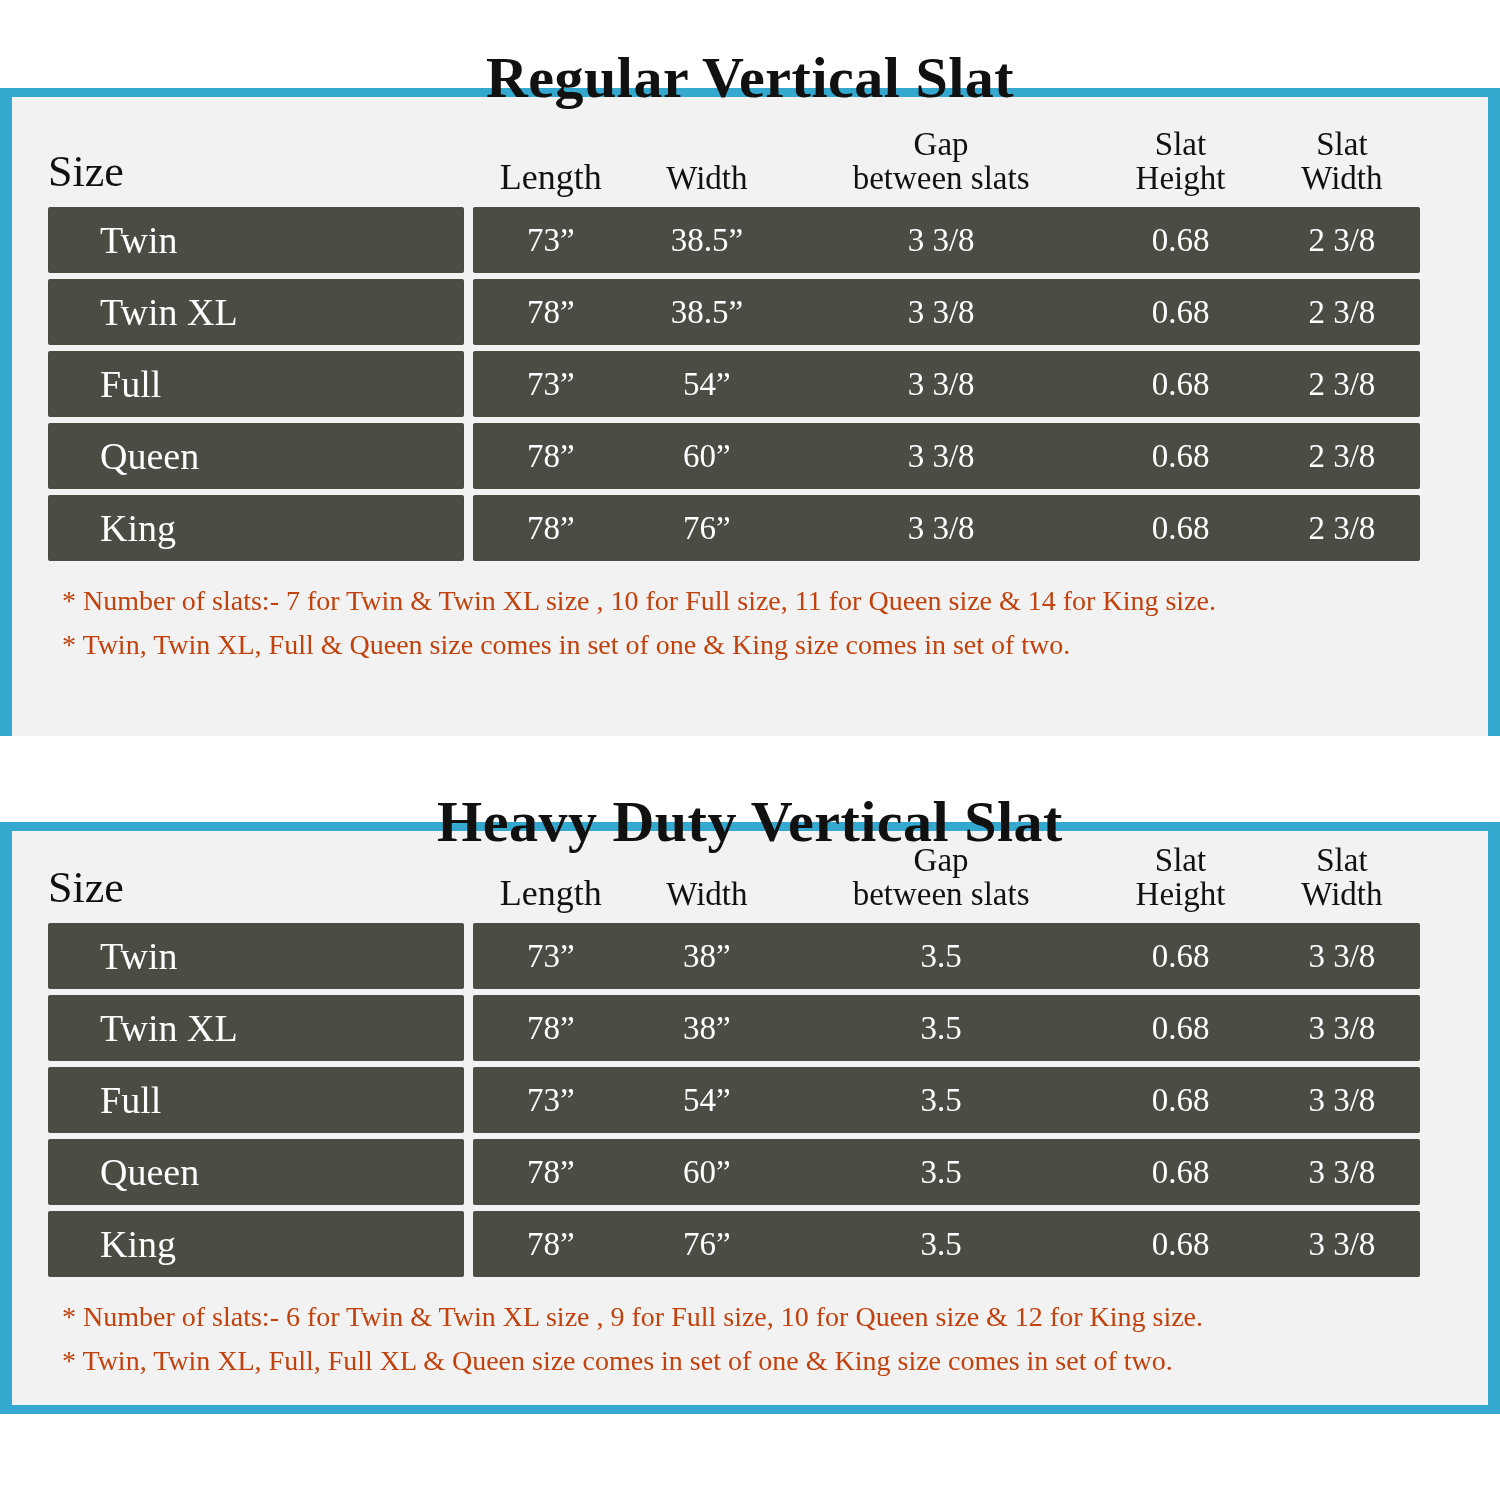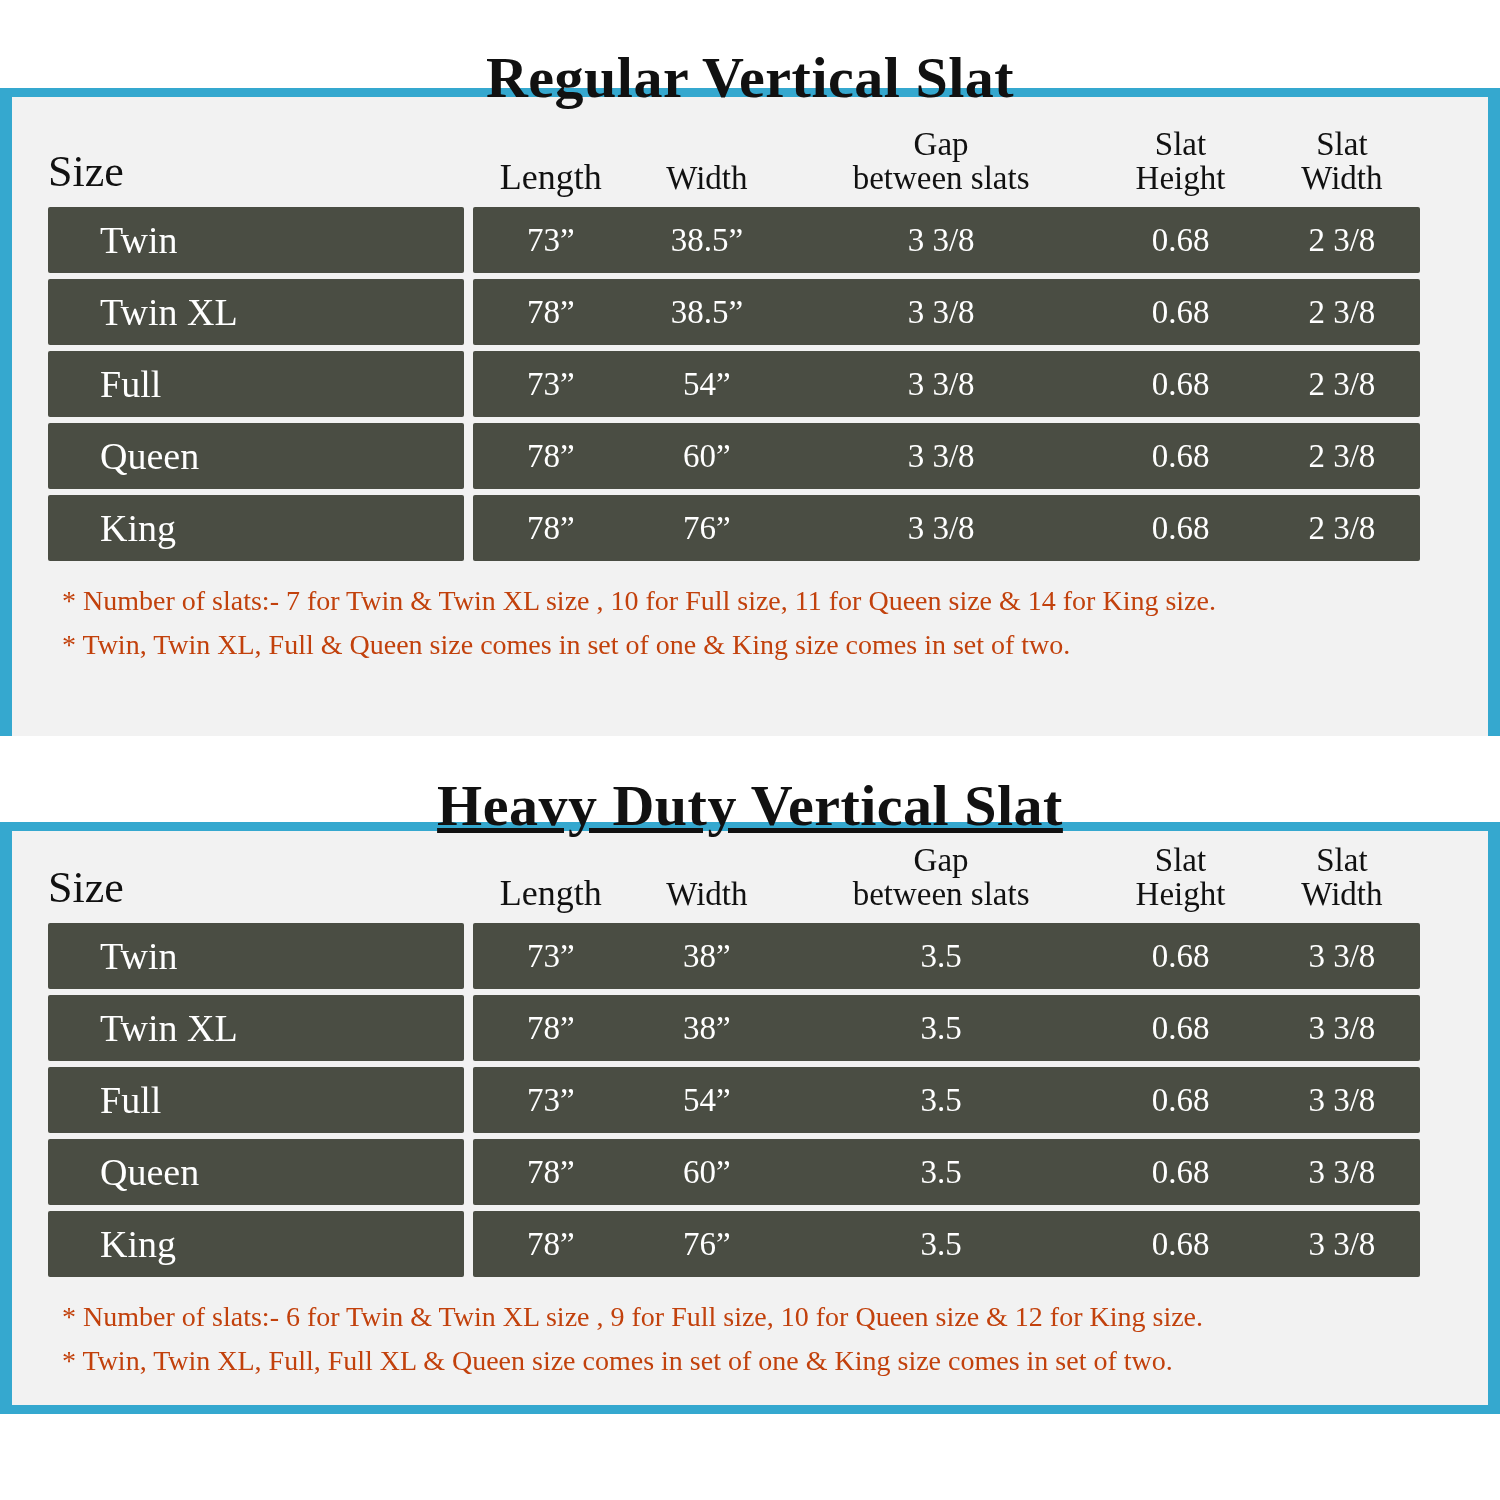--- a/index.html
+++ b/index.html
@@ -54,21 +54,21 @@
     position: absolute;
     left: 0; right: 0;
     text-align: center;
     font-weight: bold;
     font-size: 58px;
     letter-spacing: 0.5px;
     color: #111111;
     white-space: nowrap;
   }
   .title-1 { top: 44px; }
-  .title-2 { top: 772px; text-decoration: underline; }
+  .title-2 { top: 788px; }
 
   .table-block {
     position: absolute;
     left: 36px;
     width: 1372px;
   }
   .block-1 { top: 122px; }
   .block-2 { top: 838px; }
 
   table.slat-table {

